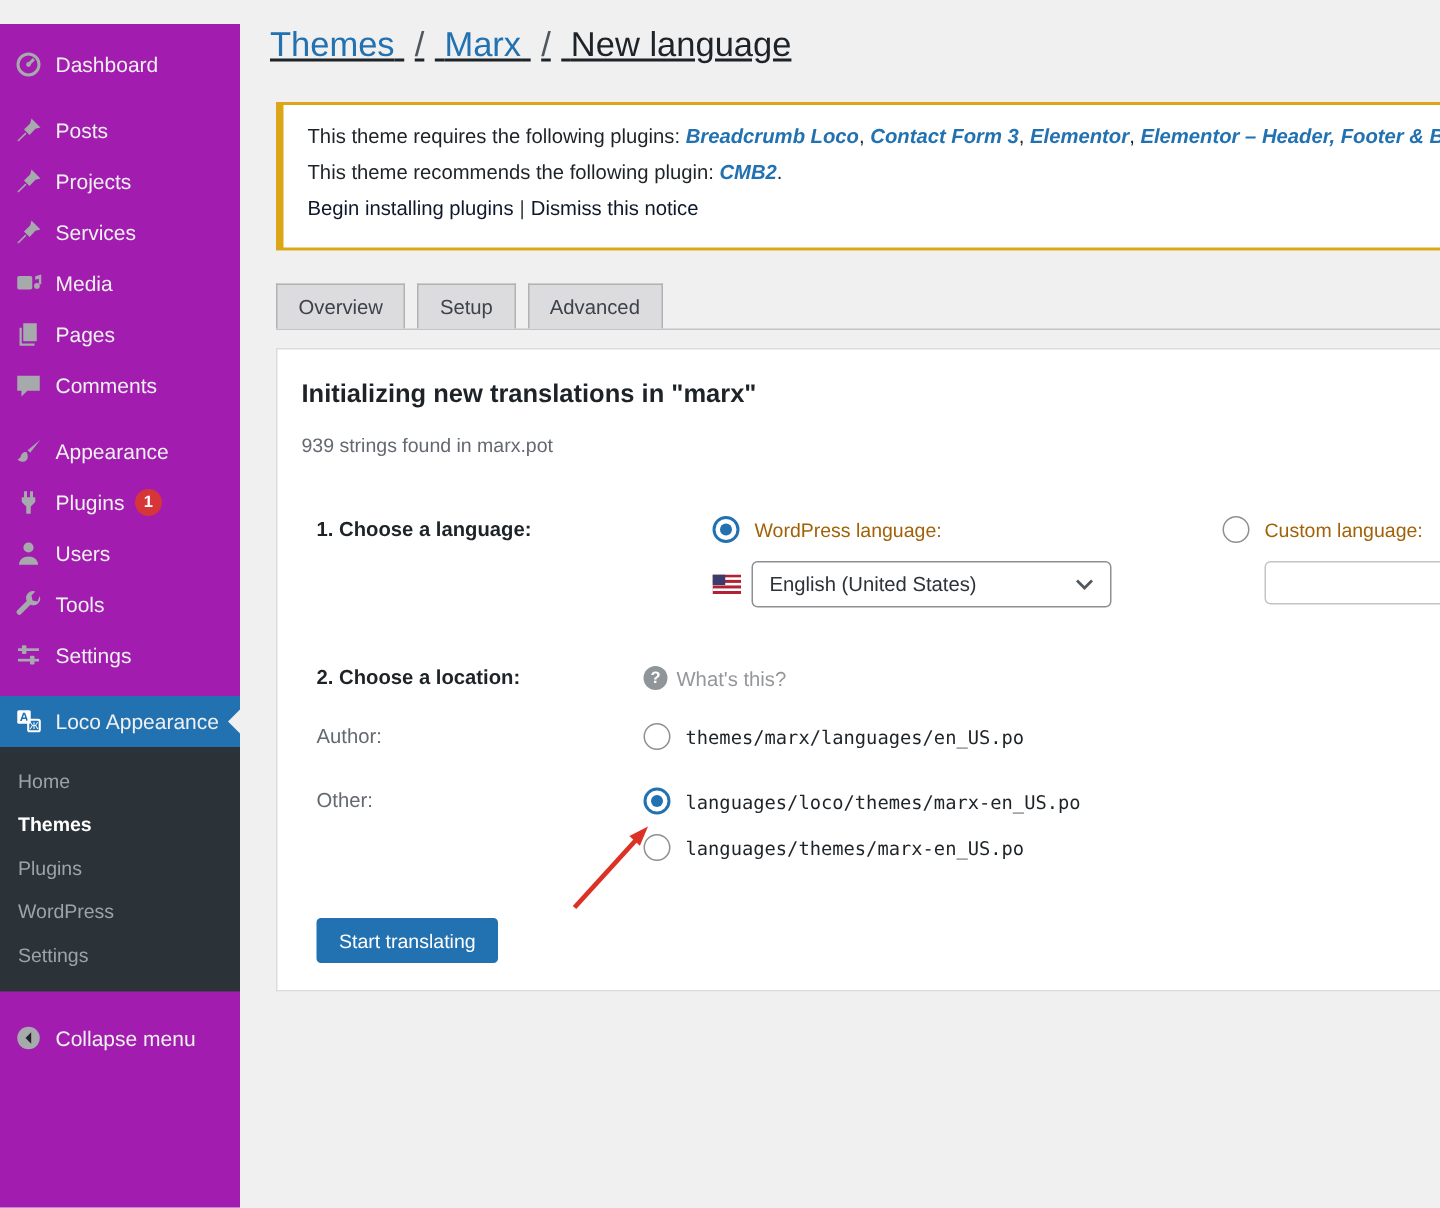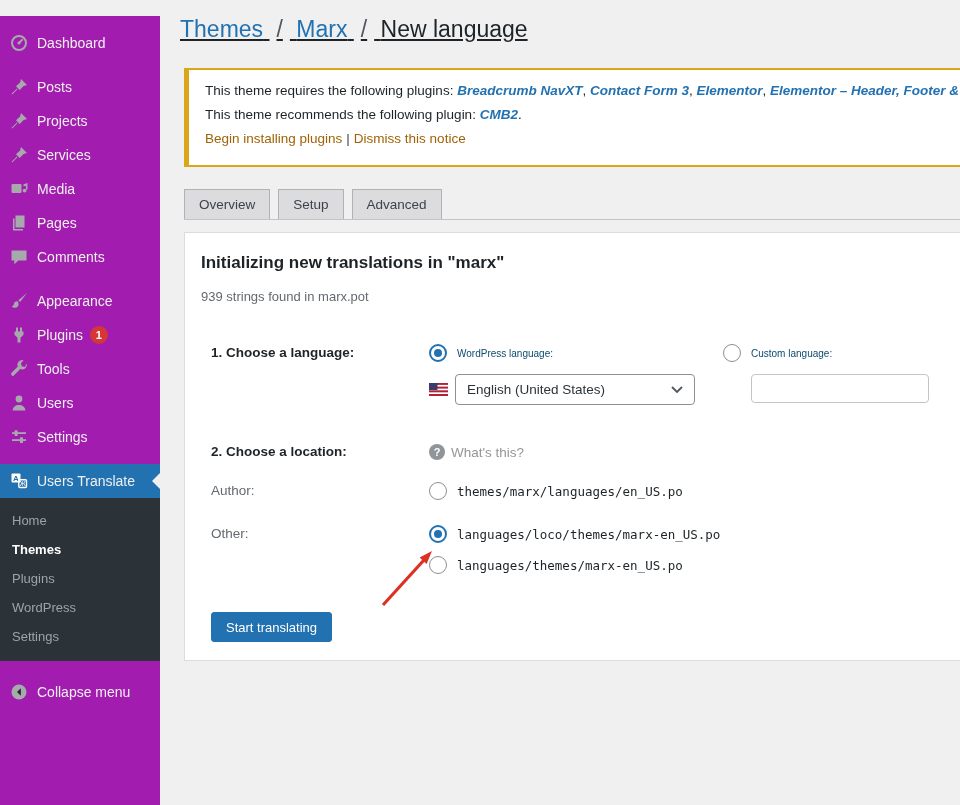--- a/index.html
+++ b/index.html
@@ -50,21 +50,21 @@
   #breadcrumb { padding:14px 0 0 20px; font-size:23px; color:#1d2327; line-height:30px;text-decoration:underline; }
   .crumb-link { color:#2271b1; cursor:pointer; text-decoration:none; }
   .crumb-sep { color:#50575e; margin:0 7px; }
 
   #notice {
     margin:24px -4px 0 24px; background:#fff;
     border:2px solid #dba617; border-left-width:5px;
     padding:4px 16px 10px;
   }
   #notice p { margin:9px 0; font-size:13.5px; color:#1d2327; white-space:nowrap; }
-  .nlink { color:#a16207; cursor:pointer; }
+  .nlink { color:#0f172a; cursor:pointer; }
   .plugin-link { color:#2271b1; font-style:italic; font-weight:600; cursor:pointer; }
   .pipe { color:#3c434a; margin:0 4px; }
 
   #tabs {
     margin:22px 0 0 24px; border-bottom:1px solid #c3c4c7;
     display:flex; align-items:flex-end;
   }
   .tab {
     display:inline-block; padding:7px 14px; margin-right:8px;
     background:#dcdcde; border:1px solid #b0b2b4; border-bottom:none;
@@ -73,38 +73,38 @@
 
   #panel {
     margin:12px -4px 0 24px; background:#fff;
     border:1px solid #dcdcde; border-right:none;
     padding:20px 16px 8px;
   }
   #panel-title { font-size:17px; font-weight:700; color:#1d2327; margin:0 0 16px; }
   #panel-subtext { color:#646970; font-size:13px; margin:0 0 40px; }
 
   .frow { display:flex; padding-left:10px; }
-  .frow-1 { margin-bottom:38px; }
+  .frow-1 { margin-bottom:38px;gap:46px; }
   .frow-2 { margin-bottom:22px; }
   .frow-3 { margin-bottom:25px; }
   .frow-4 { margin-bottom:0; }
   .flabel { width:218px; flex:none; font-weight:700; color:#1d2327; font-size:13.5px; padding-top:1px; }
   .flabel.muted { font-weight:400; color:#646970; }
 
   .radio-line { display:flex; align-items:center; margin-bottom:12px; }
   .radio {
     width:18px; height:18px; border:1.5px solid #8c8f94; border-radius:50%;
     background:#fff; display:inline-block; position:relative; flex:none;
     margin-right:10px; cursor:pointer;
   }
   .radio.checked { border:2px solid #2271b1; }
   .radio.checked::after {
     content:""; position:absolute; inset:3px; background:#2271b1; border-radius:50%;
   }
-  .radio-text { font-size:10px; color:#0c4a6e; }
+  .radio-text { font-size:13px; color:#a16207; }
   .mono {
     font-family:"DejaVu Sans Mono","Liberation Mono",monospace;
     font-size:12.5px; color:#1d2327;
   }
   .lang-group { width:294px; flex:none; }
   .select-line { display:flex; align-items:center; }
   .flag { margin-right:7px; flex:none; display:flex; }
   .wp-select {
     width:240px; height:31px; border:1px solid #8c8f94; border-radius:4px;
     background:#fff; color:#2c3338; font-size:13.5px;
@@ -231,35 +231,35 @@
         <svg width="20" height="20" viewBox="0 0 20 20">
             <path fill="currentColor" d="M7 2.5v4H5.5v3.2l3 3v4.8h3v-4.8l3-3V6.5H13v-4h-2v4H9v-4z"></path>
           </svg>
       </span>
       <span class="mlabel">Plugins</span>
       <span class="badge">1</span>
     </div>
     <div class="menu-item">
       <span class="micon">
         <svg width="20" height="20" viewBox="0 0 20 20">
-            <path fill="currentColor" d="M17.5 4.3a4.6 4.6 0 01-6.2 5.8l-6.2 6.2a1.75 1.75 0 01-2.5-2.5l6.2-6.2a4.6 4.6 0 015.8-6.2L12 4l.7 3.3L16 8z"></path>
-          </svg>
-      </span>
-      <span class="mlabel">Tools</span>
-    </div>
-    <div class="menu-item">
-      <span class="micon">
-        <svg width="20" height="20" viewBox="0 0 20 20">
             <g fill="currentColor">
               <circle cx="10" cy="6" r="3.4"></circle>
               <path d="M3.6 17.5c.3-3.6 3-5.5 6.4-5.5s6.1 1.9 6.4 5.5z"></path>
             </g>
           </svg>
       </span>
       <span class="mlabel">Users</span>
+    </div>
+    <div class="menu-item">
+      <span class="micon">
+        <svg width="20" height="20" viewBox="0 0 20 20">
+            <path fill="currentColor" d="M17.5 4.3a4.6 4.6 0 01-6.2 5.8l-6.2 6.2a1.75 1.75 0 01-2.5-2.5l6.2-6.2a4.6 4.6 0 015.8-6.2L12 4l.7 3.3L16 8z"></path>
+          </svg>
+      </span>
+      <span class="mlabel">Tools</span>
     </div>
     <div class="menu-item">
       <span class="micon">
         <svg width="20" height="20" viewBox="0 0 20 20">
             <g fill="currentColor">
               <rect x="3" y="5.2" width="14" height="1.8"></rect>
               <rect x="3" y="12.2" width="14" height="1.8"></rect>
               <rect x="5.6" y="3.2" width="3" height="5.8" rx="0.6"></rect>
               <rect x="11" y="10.2" width="3" height="5.8" rx="0.6"></rect>
             </g>
@@ -270,21 +270,21 @@
     <div class="menu-gap"></div>
     <div class="menu-item active">
       <span class="micon">
         <svg width="20" height="20" viewBox="0 0 20 20">
             <rect x="2.5" y="2.5" width="9" height="9" rx="1" fill="currentColor"></rect>
             <text x="7" y="9.8" font-size="8" font-weight="bold" fill="#2271b1" text-anchor="middle" font-family="Liberation Sans, sans-serif">A</text>
             <rect x="9.8" y="8.8" width="7.7" height="7.7" rx="1" fill="none" stroke="currentColor" stroke-width="1.4"></rect>
             <text x="13.7" y="15.2" font-size="6.5" fill="currentColor" text-anchor="middle" font-family="Liberation Sans, sans-serif">Ж</text>
           </svg>
       </span>
-      <span class="mlabel">Users Translate</span>
+      <span class="mlabel">Loco Appearance</span>
       <span class="menu-arrow"></span>
     </div>
     <div id="submenu">
       <div class="sub-item">Home</div>
       <div class="sub-item current">Themes</div>
       <div class="sub-item">Plugins</div>
       <div class="sub-item">WordPress</div>
       <div class="sub-item">Settings</div>
     </div>
     <div class="menu-item" id="collapse-item">
@@ -306,21 +306,21 @@
   <div id="breadcrumb">
     <span class="crumb-link">Themes</span>
     <span class="crumb-sep">/</span>
     <span class="crumb-link">Marx</span>
     <span class="crumb-sep">/</span>
     <span>New language</span>
   </div>
 
   <div id="notice">
     <p>
-      <span>This theme requires the following plugins: </span><span class="plugin-link">Breadcrumb NavXT</span><span>, </span><span class="plugin-link">Contact Form 3</span><span>, </span><span class="plugin-link">Elementor</span><span>, </span><span class="plugin-link">Elementor – Header, Footer &amp; Blocks Te</span>
+      <span>This theme requires the following plugins: </span><span class="plugin-link">Breadcrumb Loco</span><span>, </span><span class="plugin-link">Contact Form 3</span><span>, </span><span class="plugin-link">Elementor</span><span>, </span><span class="plugin-link">Elementor – Header, Footer &amp; Blocks Te</span>
     </p>
     <p>
       <span>This theme recommends the following plugin: </span><span class="plugin-link">CMB2</span><span>.</span>
     </p>
     <p>
       <span class="nlink">Begin installing plugins</span><span class="pipe">|</span><span class="nlink">Dismiss this notice</span>
     </p>
   </div>
 
   <div id="tabs">

